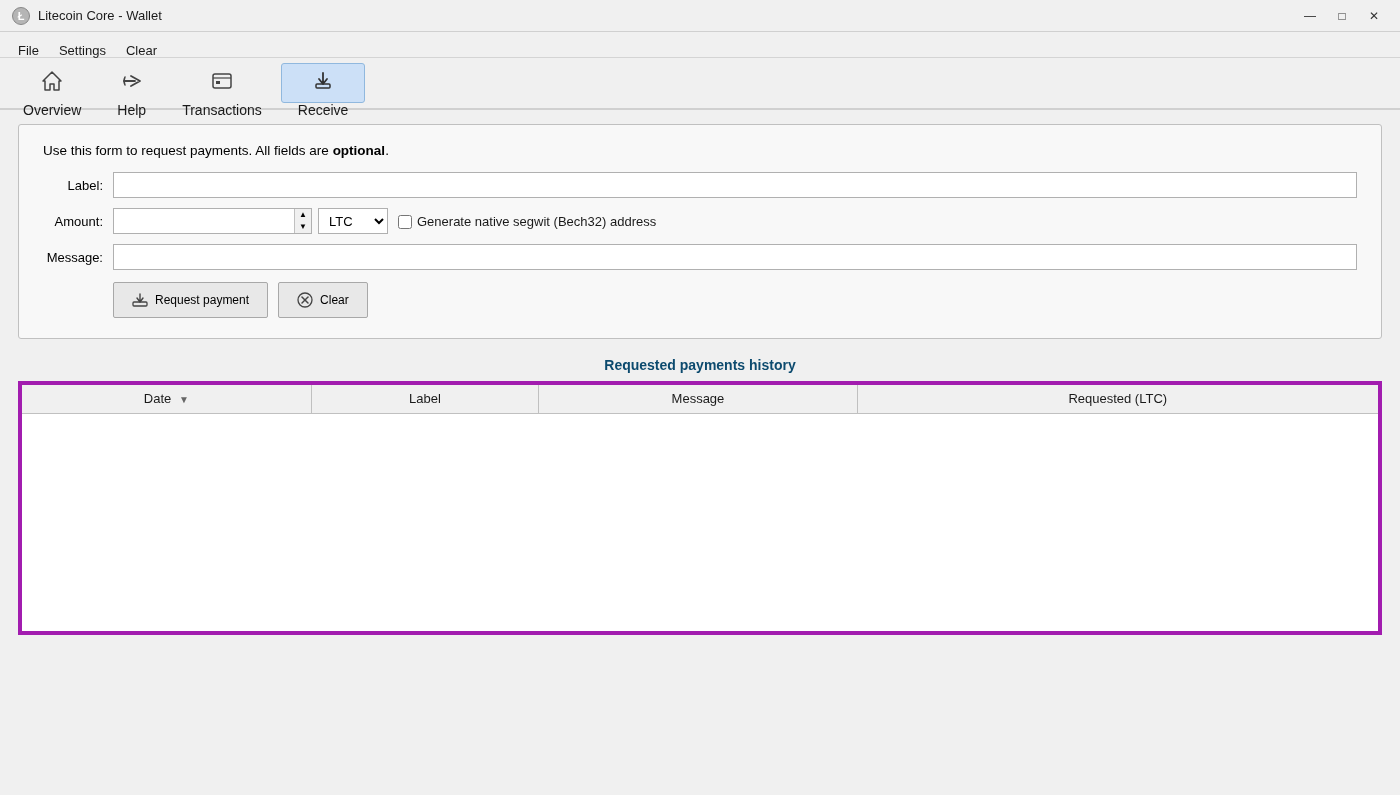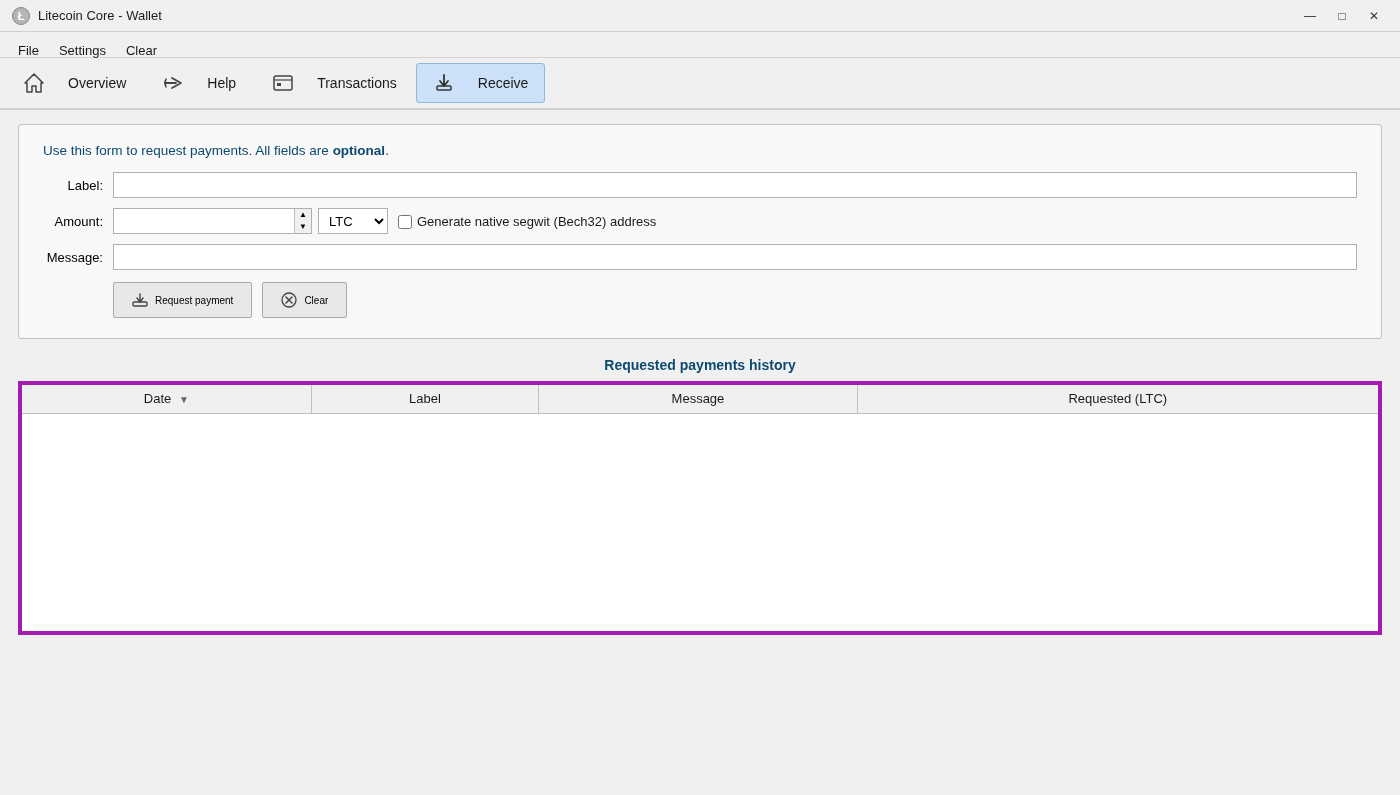--- a/index.html
+++ b/index.html
@@ -70,28 +70,29 @@
       height: 52px;
       display: flex;
       align-items: center;
       padding: 0 6px;
       border-bottom: 2px solid #d0d0d0;
       gap: 2px;
     }
     .tab-btn {
       display: flex;
       align-items: center;
-      gap: 23px;
+      gap: 10px;
       padding: 6px 16px;
       height: 40px;
       cursor: pointer;
       font-size: 14px;
       background: transparent;
       border: 1px solid transparent;
       border-radius: 3px;
+      flex-direction: column;
     }
     .tab-btn.active {
       background: #cce0f7;
       border: 1px solid #90b8de;
     }
     .tab-icon {
       width: 22px;
       height: 22px;
       display: flex; align-items: center; justify-content: center;
     }
@@ -106,21 +107,21 @@
     .form-panel {
       background: #f8f8f8;
       border: 1px solid #c0c0c0;
       border-radius: 3px;
       padding: 18px 24px 20px 24px;
       margin-bottom: 18px;
     }
     .form-description {
       margin-bottom: 14px;
       font-size: 13.5px;
-      color: #0c4a6e;
+      color: #000000;
     }
     .form-description b { font-weight: bold; }
     .form-row {
       display: flex;
       align-items: center;
       margin-bottom: 10px;
     }
     .form-label {
       width: 70px;
       text-align: right;
@@ -209,26 +210,26 @@
       display: flex;
       align-items: center;
       margin-top: 12px;
       gap: 10px;
       padding-left: 70px;
     }
     .action-btn {
       display: flex;
       align-items: center;
       gap: 7px;
-      padding: 5px 18px;
-      height: 36px;
+      padding: 17px 18px;
+      height: 24px;
       border: 1px solid #a8a8a8;
       background: #e8e8e8;
       cursor: pointer;
-      font-size: 10px;
+      font-size: 12px;
       border-radius: 2px;
     }
 
     
     .history-section { margin-top: 4px; }
     .history-title {
       font-size: 14px;
       font-weight: bold;
       margin-bottom: 8px;
       color: #0c4a6e;

